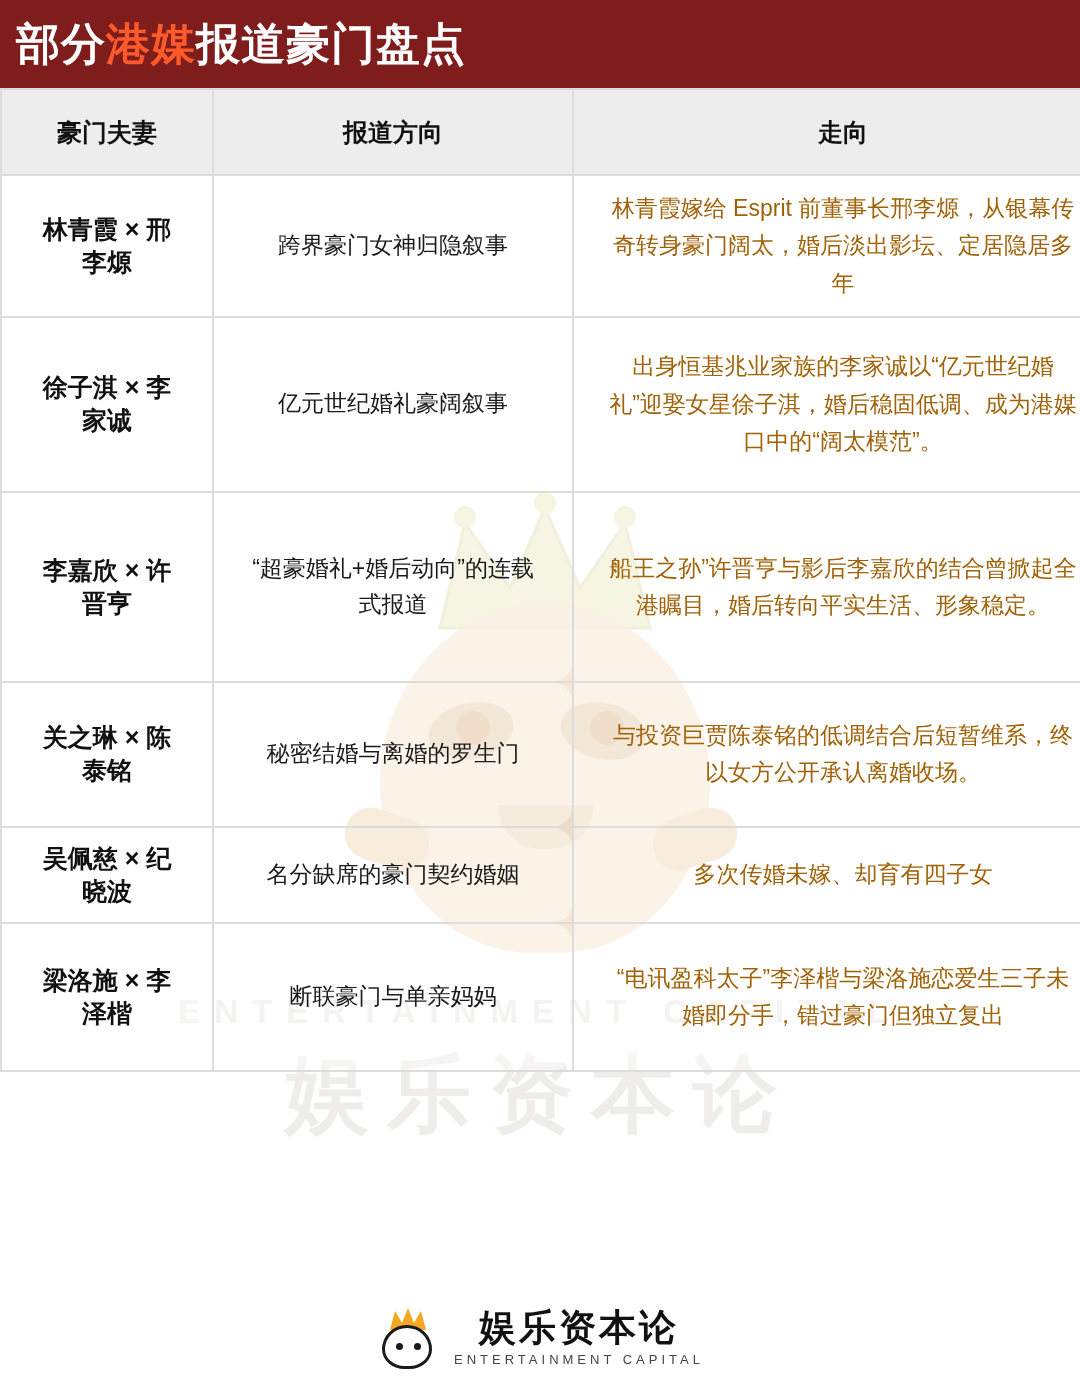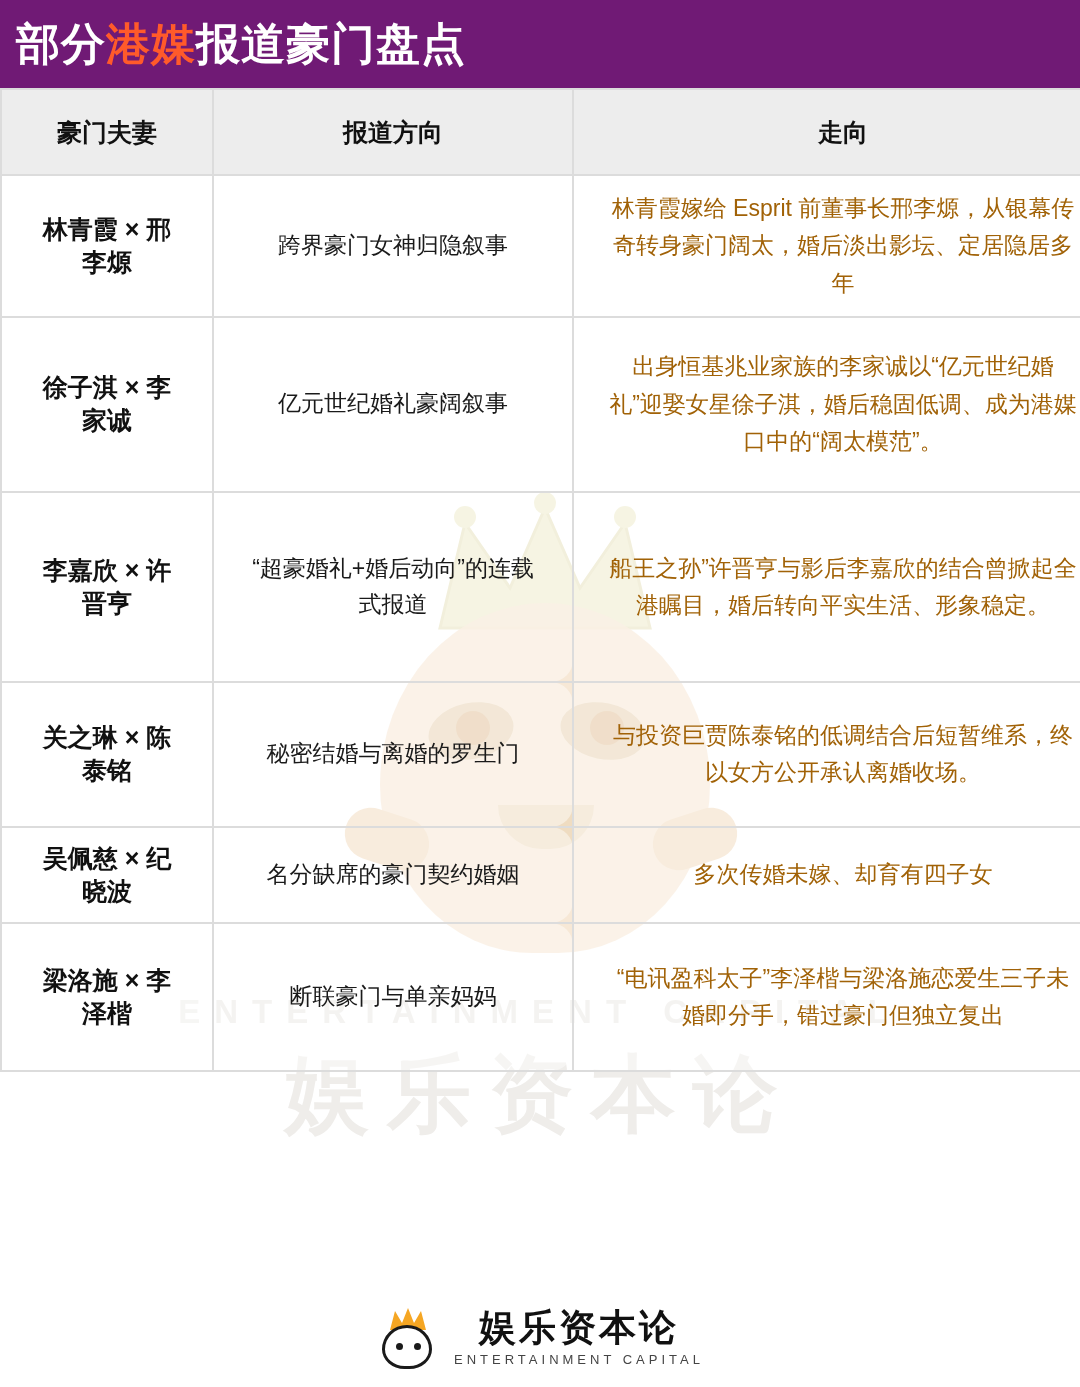--- a/index.html
+++ b/index.html
@@ -11,21 +11,21 @@
     width: 1080px;
     height: 1387px;
     font-family: "Liberation Sans", "DejaVu Sans", sans-serif;
     color: #1a1a1a;
     overflow: hidden;
     position: relative;
   }
 
   
   .title-bar {
-    background: #701a75;
+    background: #7f1d1d;
     height: 88px;
     display: flex;
     align-items: center;
     padding: 0 16px;
     box-sizing: border-box;
   }
   .title-text {
     font-size: 44px;
     font-weight: bold;
     color: #ffffff;

